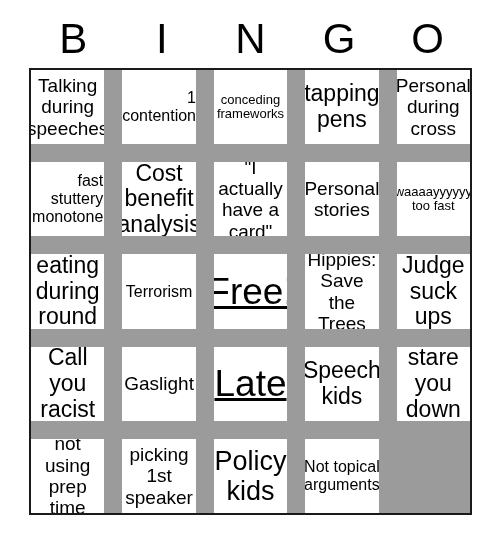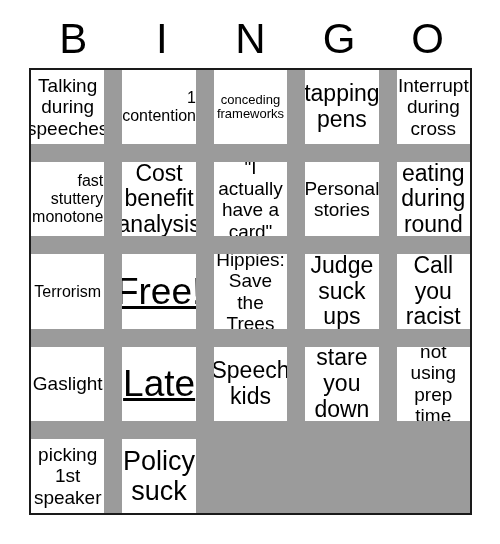--- a/index.html
+++ b/index.html
@@ -88,37 +88,39 @@
     <div class="header-letter">N</div>
     <div class="header-letter">G</div>
     <div class="header-letter">O</div>
   </div>
 
   <div id="bingo-grid">
     <div class="bingo-cell fs-md">Talking during speeches</div>
     <div class="bingo-cell fs-sm">1 contention</div>
     <div class="bingo-cell fs-xs">conceding frameworks</div>
     <div class="bingo-cell fs-lg">tapping pens</div>
-    <div class="bingo-cell fs-md">Interrupt during cross</div>
+    <div class="bingo-cell fs-md">Personal during cross</div>
 
     <div class="bingo-cell fs-sm">fast stuttery monotone</div>
     <div class="bingo-cell fs-lg">Cost benefit analysis</div>
     <div class="bingo-cell fs-md">"I actually have a card"</div>
     <div class="bingo-cell fs-md">Personal stories</div>
+    <div class="bingo-cell fs-xs">waaaayyyyyy too fast</div>
 
     <div class="bingo-cell fs-lg">eating during round</div>
     <div class="bingo-cell fs-sm">Terrorism</div>
     <div class="bingo-cell fs-xxl">Free!</div>
     <div class="bingo-cell fs-md">Hippies: Save the Trees</div>
 
     <div class="bingo-cell fs-lg">Judge suck ups</div>
     <div class="bingo-cell fs-lg">Call you racist</div>
     <div class="bingo-cell fs-md">Gaslight</div>
     <div class="bingo-cell fs-xxl">Late</div>
     <div class="bingo-cell fs-lg">Speech kids</div>
 
     <div class="bingo-cell fs-lg">stare you down</div>
     <div class="bingo-cell fs-md">not using prep time</div>
     <div class="bingo-cell fs-md">picking 1st speaker</div>
-    <div class="bingo-cell fs-xl">Policy suck</div>
+    <div class="bingo-cell fs-xl">Policy kids</div>
+    <div class="bingo-cell fs-sm">Not topical arguments</div>
   </div>
 
 </div>
 
 </body></html>

